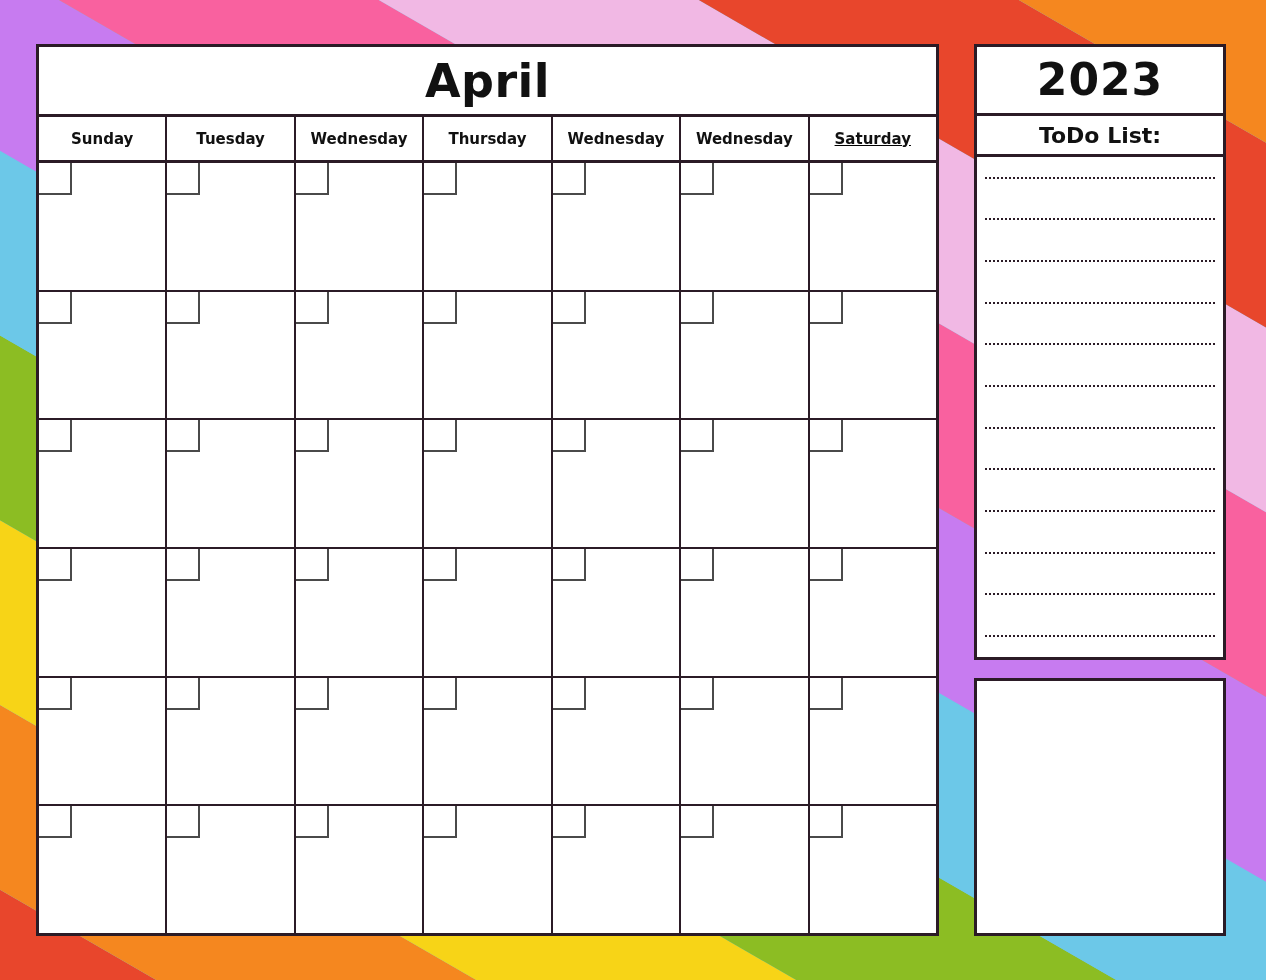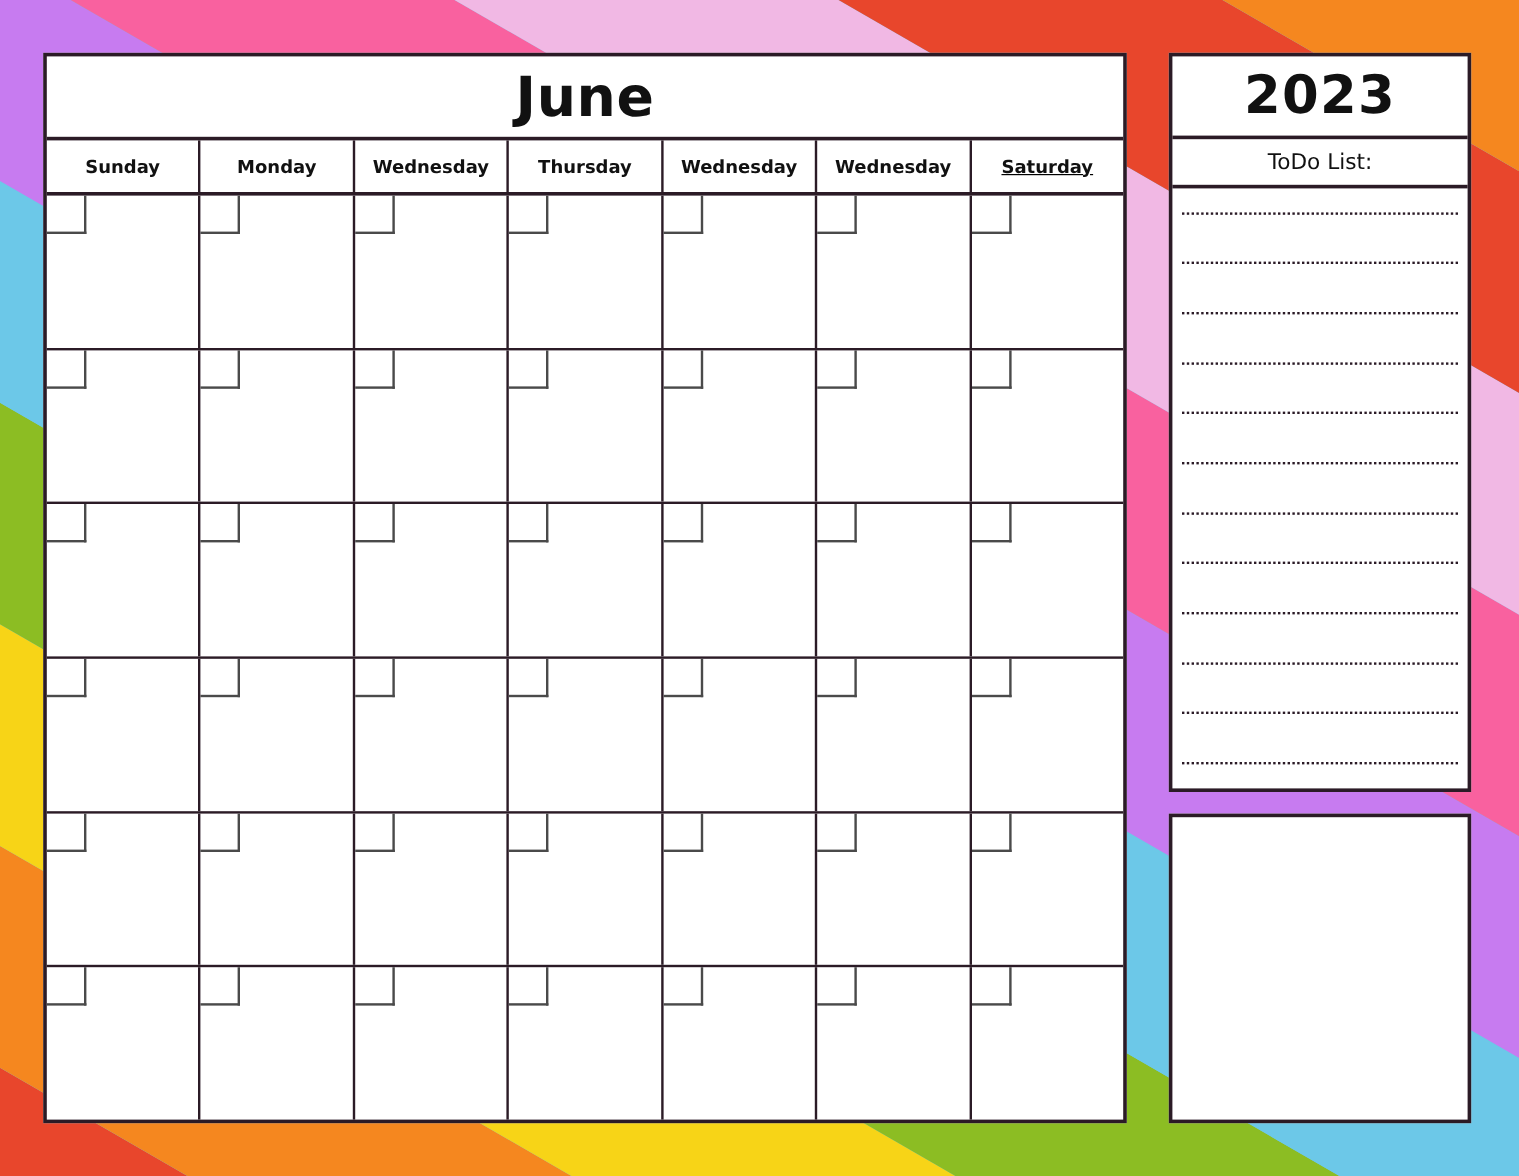--- a/index.html
+++ b/index.html
@@ -162,22 +162,22 @@
   #todo-head {
     flex: 0 0 41px;
     border-bottom: 3px solid #2b1b26;
     display: flex;
     align-items: center;
     justify-content: center;
     box-sizing: border-box;
   }
   #todo-head-label {
     font-family: "DejaVu Sans", sans-serif;
-    font-weight: normal;
-    font-size: 18px;
+    font-weight: bold;
+    font-size: 22px;
     color: #111111;
   }
   #todo-lines {
     flex: 1 1 auto;
     padding: 0 8px;
     display: flex;
     flex-direction: column;
     justify-content: space-around;
     box-sizing: border-box;
   }
@@ -213,29 +213,29 @@
       <div class="stripe" style="left: 1920px; background: rgb(232, 70, 44);"></div>
       <div class="stripe" style="left: 2080px; background: rgb(245, 135, 31);"></div>
       <div class="stripe" style="left: 2240px; background: rgb(247, 212, 23);"></div>
       <div class="stripe" style="left: 2400px; background: rgb(140, 189, 35);"></div>
       <div class="stripe" style="left: 2560px; background: rgb(108, 200, 232);"></div>
     </div>
 
   <div class="panel" id="calendar">
 
     <div id="month-header">
-      <span id="month-title">June</span>
+      <span id="month-title">April</span>
     </div>
 
     <div id="weekday-row">
         <div class="weekday-cell">
           <span class="weekday-label">Sunday</span>
         </div>
         <div class="weekday-cell">
-          <span class="weekday-label">Monday</span>
+          <span class="weekday-label">Tuesday</span>
         </div>
         <div class="weekday-cell">
           <span class="weekday-label">Wednesday</span>
         </div>
         <div class="weekday-cell">
           <span class="weekday-label">Thursday</span>
         </div>
         <div class="weekday-cell">
           <span class="weekday-label">Wednesday</span>
         </div>

